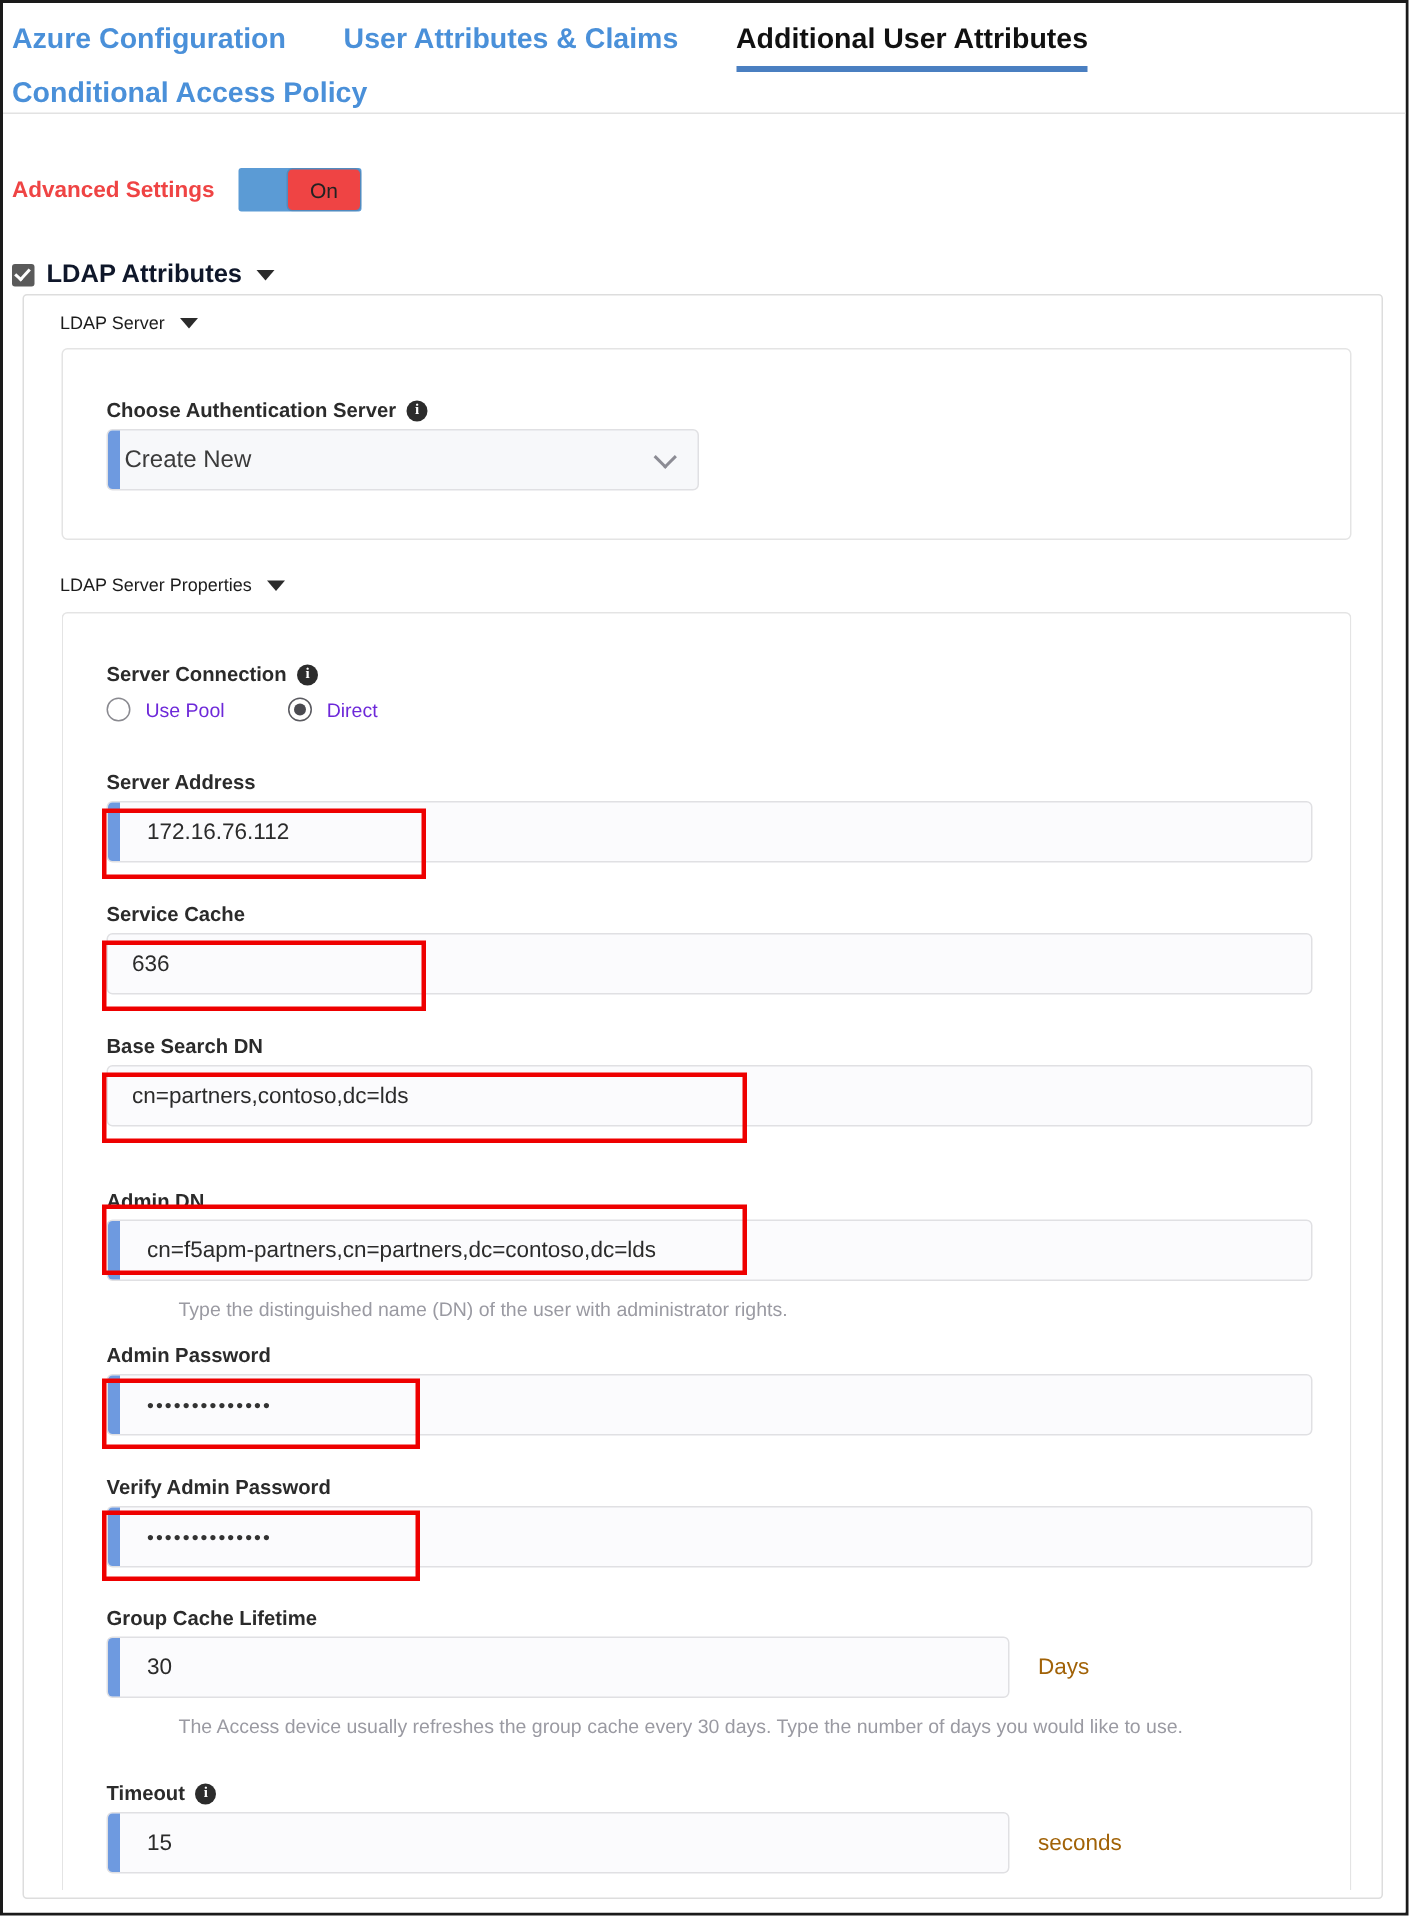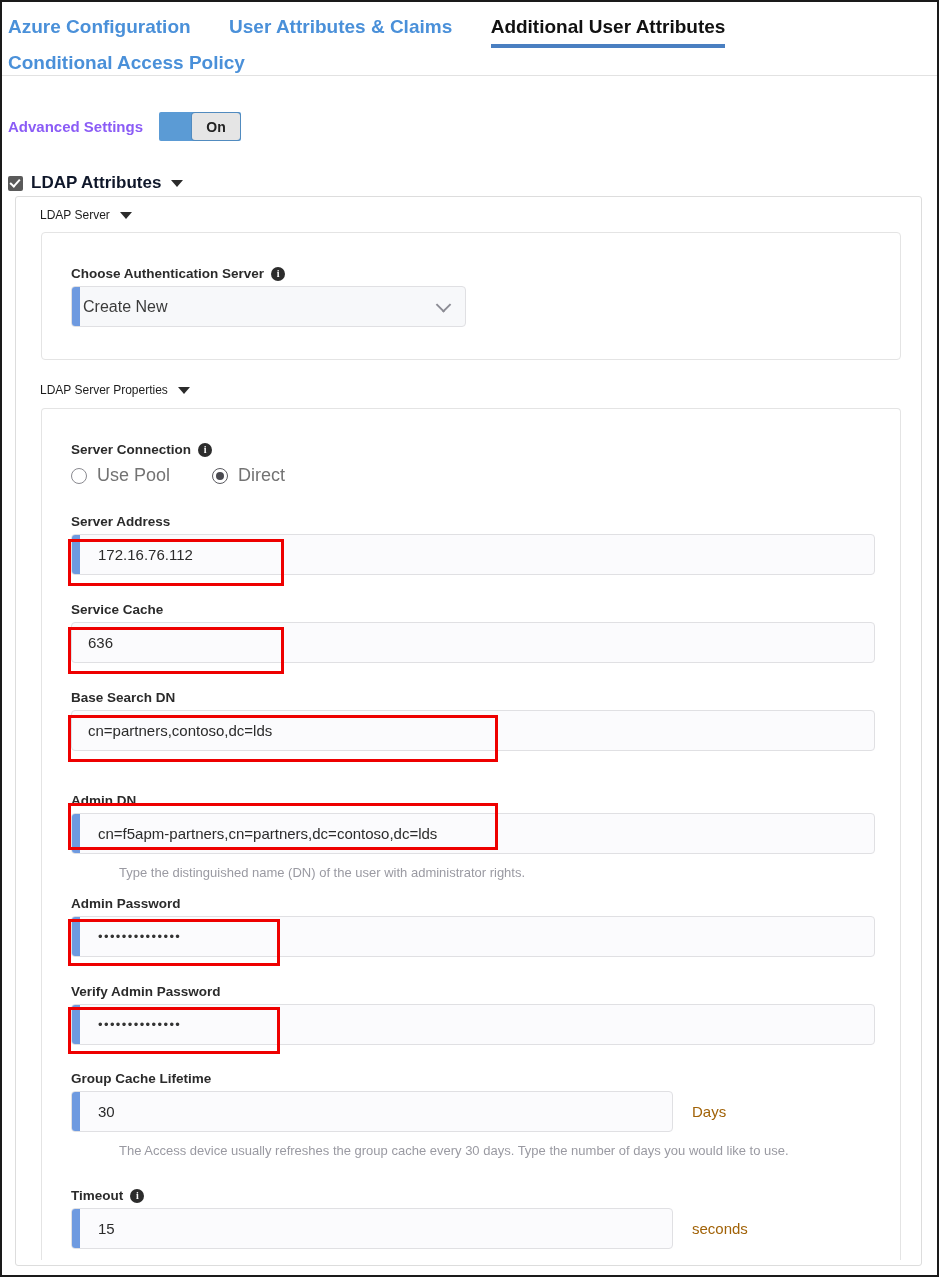--- a/index.html
+++ b/index.html
@@ -49,38 +49,38 @@
     position:absolute;left:0;top:73px;width:935px;height:1px;
     background:#e2e2e2;
   }
 
   
   .adv-row{
     position:absolute;left:6px;top:110px;
     display:flex;align-items:center;
   }
   .adv-label{
-    font-size:15px;font-weight:bold;color:#8b5cf6;
+    font-size:15px;font-weight:bold;color:#ef4444;
     margin-right:16px;
   }
   .toggle{
     position:relative;
     width:82px;height:29px;
     background:#5b9bd5;
     border-radius:2px;
     box-sizing:border-box;
     cursor:pointer;
   }
   .toggle-knob{
     position:absolute;right:1px;top:1px;
     width:48px;height:27px;
-    background:#e5e5e5;
+    background:#ef4444;
     border-radius:3px;
     display:flex;align-items:center;justify-content:center;
-    font-size:14px;font-weight:bold;color:#222;
+    font-size:14px;font-weight:normal;color:#222;
     box-shadow:0 0 0 1px rgba(0,0,0,.10);
   }
 
   
   .ldap-attr-head{
     position:absolute;left:6px;top:171px;
     display:flex;align-items:center;
   }
   .chk{
     width:15px;height:15px;
@@ -228,21 +228,21 @@
     background:#fff;
     margin-right:10px;
     position:relative;
     flex:0 0 auto;
   }
   .rdot.on{border-color:#5a5a60;}
   .rdot.on:after{
     content:"";position:absolute;left:3px;top:3px;
     width:8px;height:8px;border-radius:50%;background:#4a4a50;
   }
-  .rlabel{font-size:18px;color:#737373;}
+  .rlabel{font-size:13px;color:#6d28d9;}
 
   .helper{
     font-size:13px;color:#9a9aa2;margin-left:48px;
   }
   .unit{
     font-size:15px;color:#a16207;
     margin-left:19px;
     white-space:nowrap;
   }
   .row-unit{display:flex;align-items:center;}

